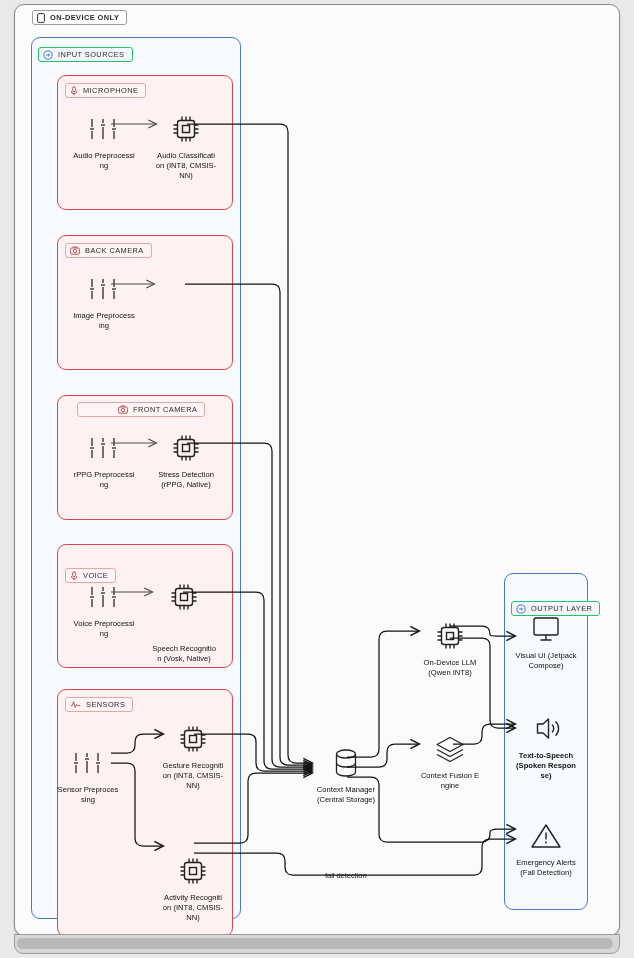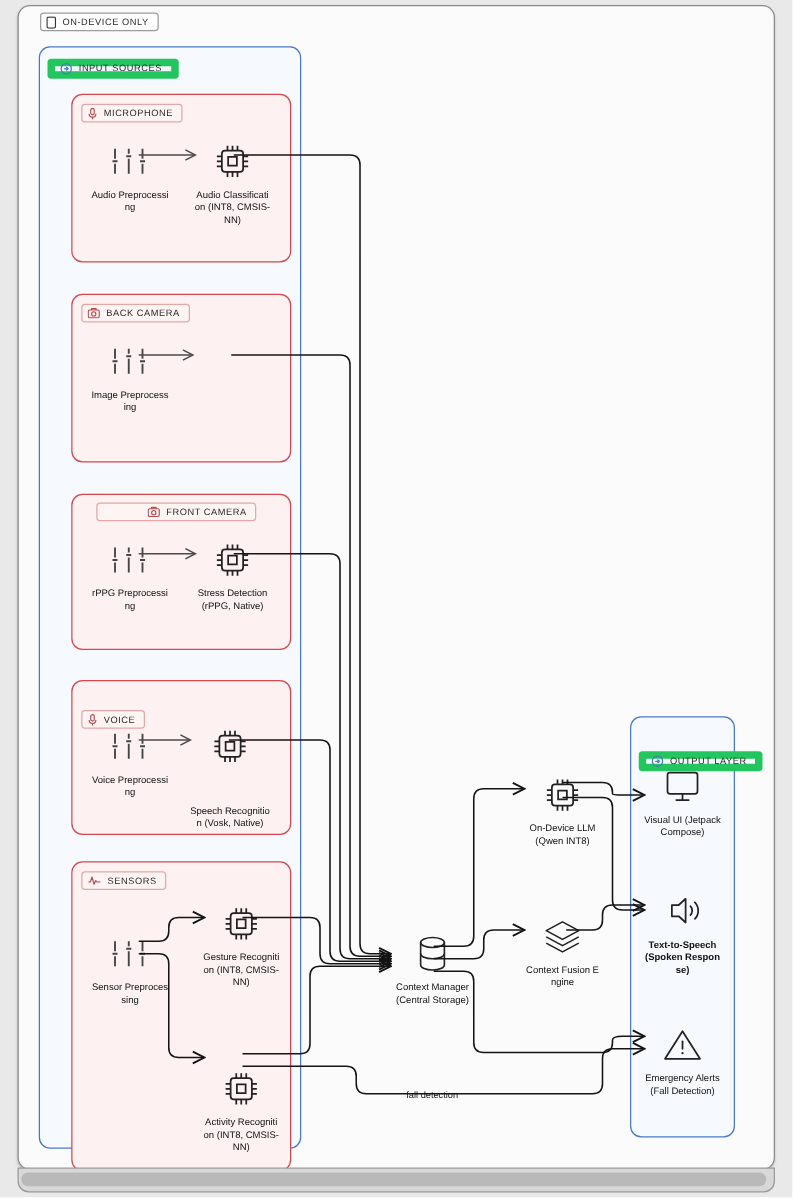--- a/index.html
+++ b/index.html
@@ -29,21 +29,21 @@
   .group.blue{border:1.4px solid #4a79c8;background:#f6f9fe;}
   .group.red{border:1.2px solid #d4484d;background:#fdf2f1;}
 
   .badge{
     position:absolute;display:inline-flex;align-items:center;gap:5px;
     padding:2px 7px 2px 4px;background:#ffffff;border-radius:3px;
     font-size:7.4px;letter-spacing:.45px;color:#2a2a2a;white-space:nowrap;
     line-height:1;height:15px;box-sizing:border-box;
   }
   .badge.grey{border:1px solid #9b9b9b;}
-  .badge.blue{border:6px solid #22c55e;background:#f3f7fd;}
+  .badge.blue{border:1px solid #22c55e;background:#f3f7fd;}
   .badge.red{border:1px solid #e3a7a6;background:#fdf4f3;}
   .badge svg{display:block;flex:0 0 auto;}
 
   
   .node{position:absolute;display:flex;flex-direction:column;align-items:center;width:62px;}
   .node .gfx{height:36px;display:flex;align-items:center;justify-content:center;}
   .node .cap{
     margin-top:4px;text-align:center;font-size:7.6px;line-height:10px;color:#111;
     word-break:break-all;
   }
@@ -55,21 +55,21 @@
   .edgelabel{font-size:7.4px;fill:#111;font-family:"Liberation Sans",sans-serif;}
 </style>
 </head>
 <body>
 
 <div id="root">
 
   <div class="canvas-frame">
     <div class="canvas-inner">
 
-      <div class="badge grey" style="left:17px;top:5px;">
+      <div class="badge grey" style="left:17px;top:5px;font-weight:bold;">
         <span>
           <svg width="8" height="10" viewBox="0 0 8 10">
               <rect x="0.6" y="0.6" width="6.8" height="8.8" rx="1.2" fill="none" stroke="#333" stroke-width="1"></rect>
             </svg>
         </span>
         <span>ON-DEVICE ONLY</span>
       </div>
 
       <div class="group blue" style="left:16px;top:32px;width:210px;height:882px;"></div>
       <div class="badge blue" style="left:23px;top:42px;">
@@ -214,21 +214,21 @@
 
       <div class="group red" style="left:42px;top:684px;width:176px;height:248px;"></div>
       <div class="badge red" style="left:50px;top:692px;">
         <span>
           <svg width="11" height="9" viewBox="0 0 11 9">
               <path d="M0.7 5.6h1.6L3.6 1.6 5.2 7.4 6.6 4.4l.9 1.2h2.8" fill="none" stroke="#b4484d" stroke-width=".9" stroke-linejoin="round"></path>
             </svg>
         </span>
         <span>SENSORS</span>
       </div>
-      <div class="node" style="left:58px;top:740px;">
+      <div class="node" style="left:42px;top:740px;">
         <div class="gfx">
           <svg width="34" height="26" viewBox="0 0 34 26">
               <g stroke="#444" stroke-width="1.5" fill="none">
                 <path d="M5 3v8M5 15v8M3 13h4"></path>
                 <path d="M16 3v4M16 11v12M14 9h4"></path>
                 <path d="M27 3v8M27 15v8M25 13h4"></path>
               </g>
             </svg>
         </div>
         <div class="cap">Sensor Preprocessing</div>

